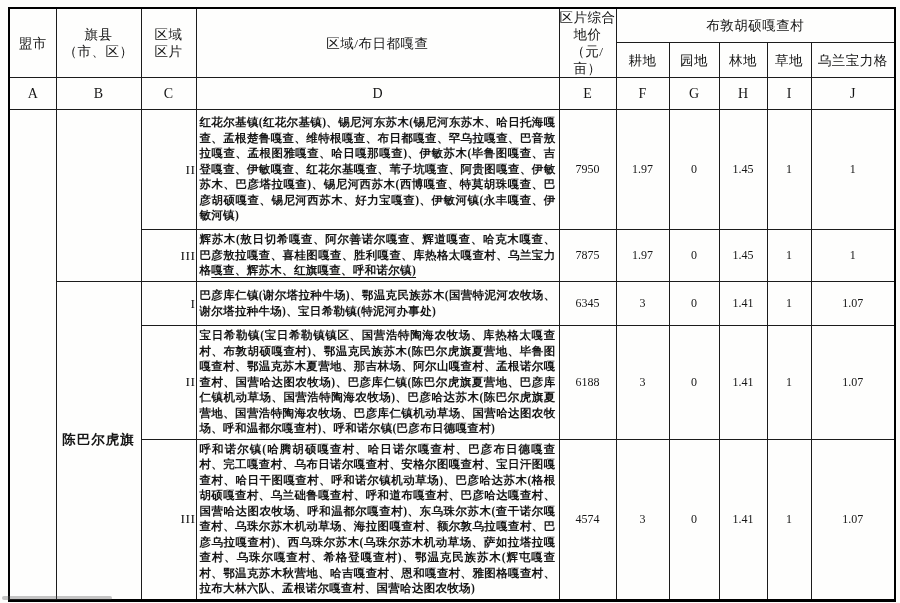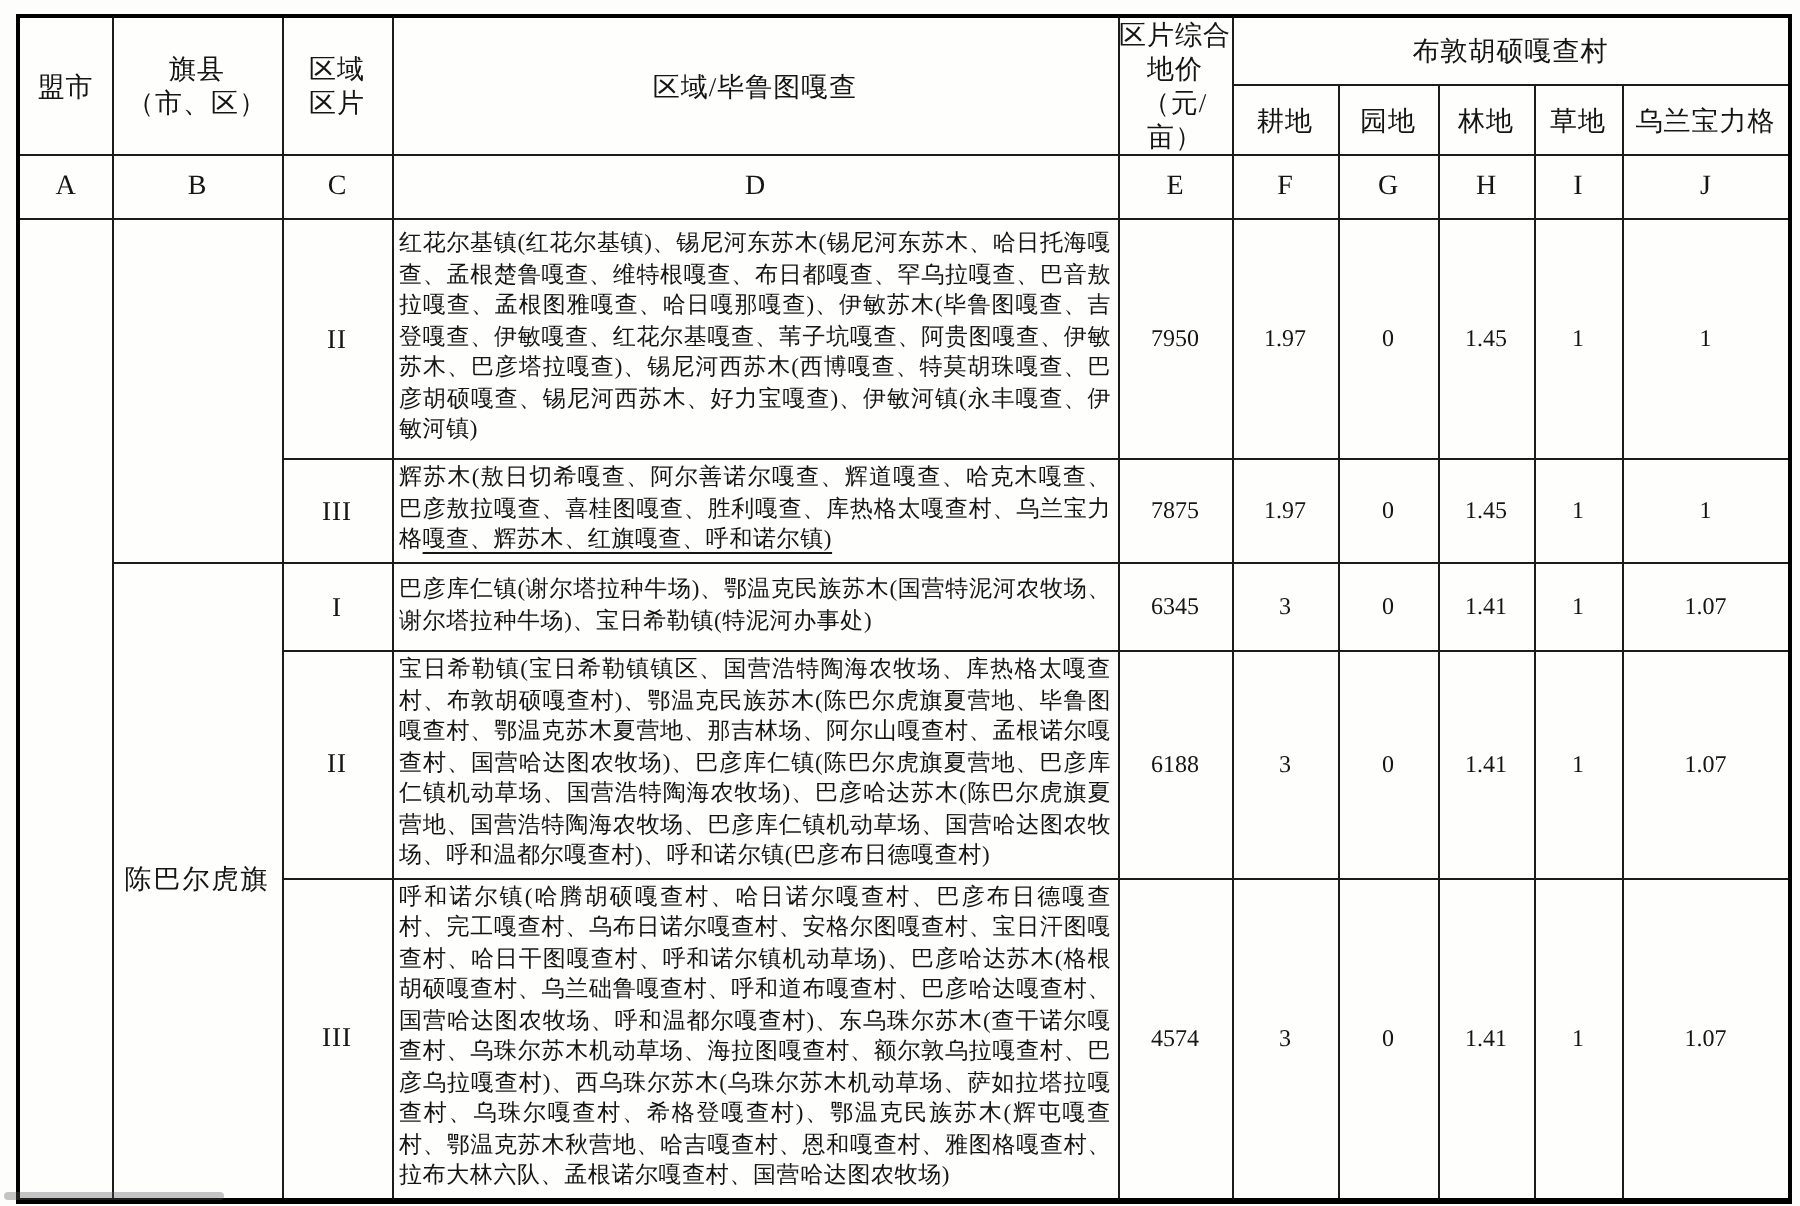--- a/index.html
+++ b/index.html
@@ -48,24 +48,25 @@
   tr.r2 { height: 52px; }
   tr.r3 { height: 44px; }
   tr.r4 { height: 110px; }
   tr.r5 { height: 156px; }
   td.desc-cell {
     text-align: justify;
     padding: 2px 3px;
     font-size: 11.5px;
     line-height: 15.5px;
     letter-spacing: 0.3px;
+    font-weight: bold;
   }
-  td.zone-cell { font-size: 13.5px; letter-spacing: 0.5px; }
+  td.zone-cell { font-size: 13.5px; letter-spacing: 0.5px; text-align: right; }
   td.num-cell { font-size: 12px; }
-  td.county-cell { font-size: 13.5px; font-weight: 400; letter-spacing: 1px; }
+  td.county-cell { font-size: 13.5px; font-weight: 700; letter-spacing: 1px; }
   .ul-seg { text-decoration: underline; text-underline-offset: 3px; }
   
   .scan-smudge {
     position: absolute;
     left: 2px; bottom: 3px;
     width: 110px; height: 4px;
     background: rgba(90,90,90,0.35);
     border-radius: 2px;
   }
 </style>
@@ -86,21 +87,21 @@
         <col style="width:44px">
       <col style="width:84px">
     </colgroup>
     <tbody>
       <tr class="hrow1">
         <th rowspan="2" class="hdr">盟市</th>
         <th rowspan="2" class="hdr">旗县
 （市、区）</th>
         <th rowspan="2" class="hdr">区域
 区片</th>
-        <th rowspan="2" class="hdr">区域/毕鲁图嘎查</th>
+        <th rowspan="2" class="hdr">区域/布日都嘎查</th>
         <th rowspan="2" class="hdr">区片综合
 地价
 （元/亩）</th>
         <th colspan="5" class="hdr">布敦胡硕嘎查村</th>
       </tr>
       <tr class="hrow2">
         <th class="hdr">耕地</th>
         <th class="hdr">园地</th>
         <th class="hdr">林地</th>
         <th class="hdr">草地</th>

